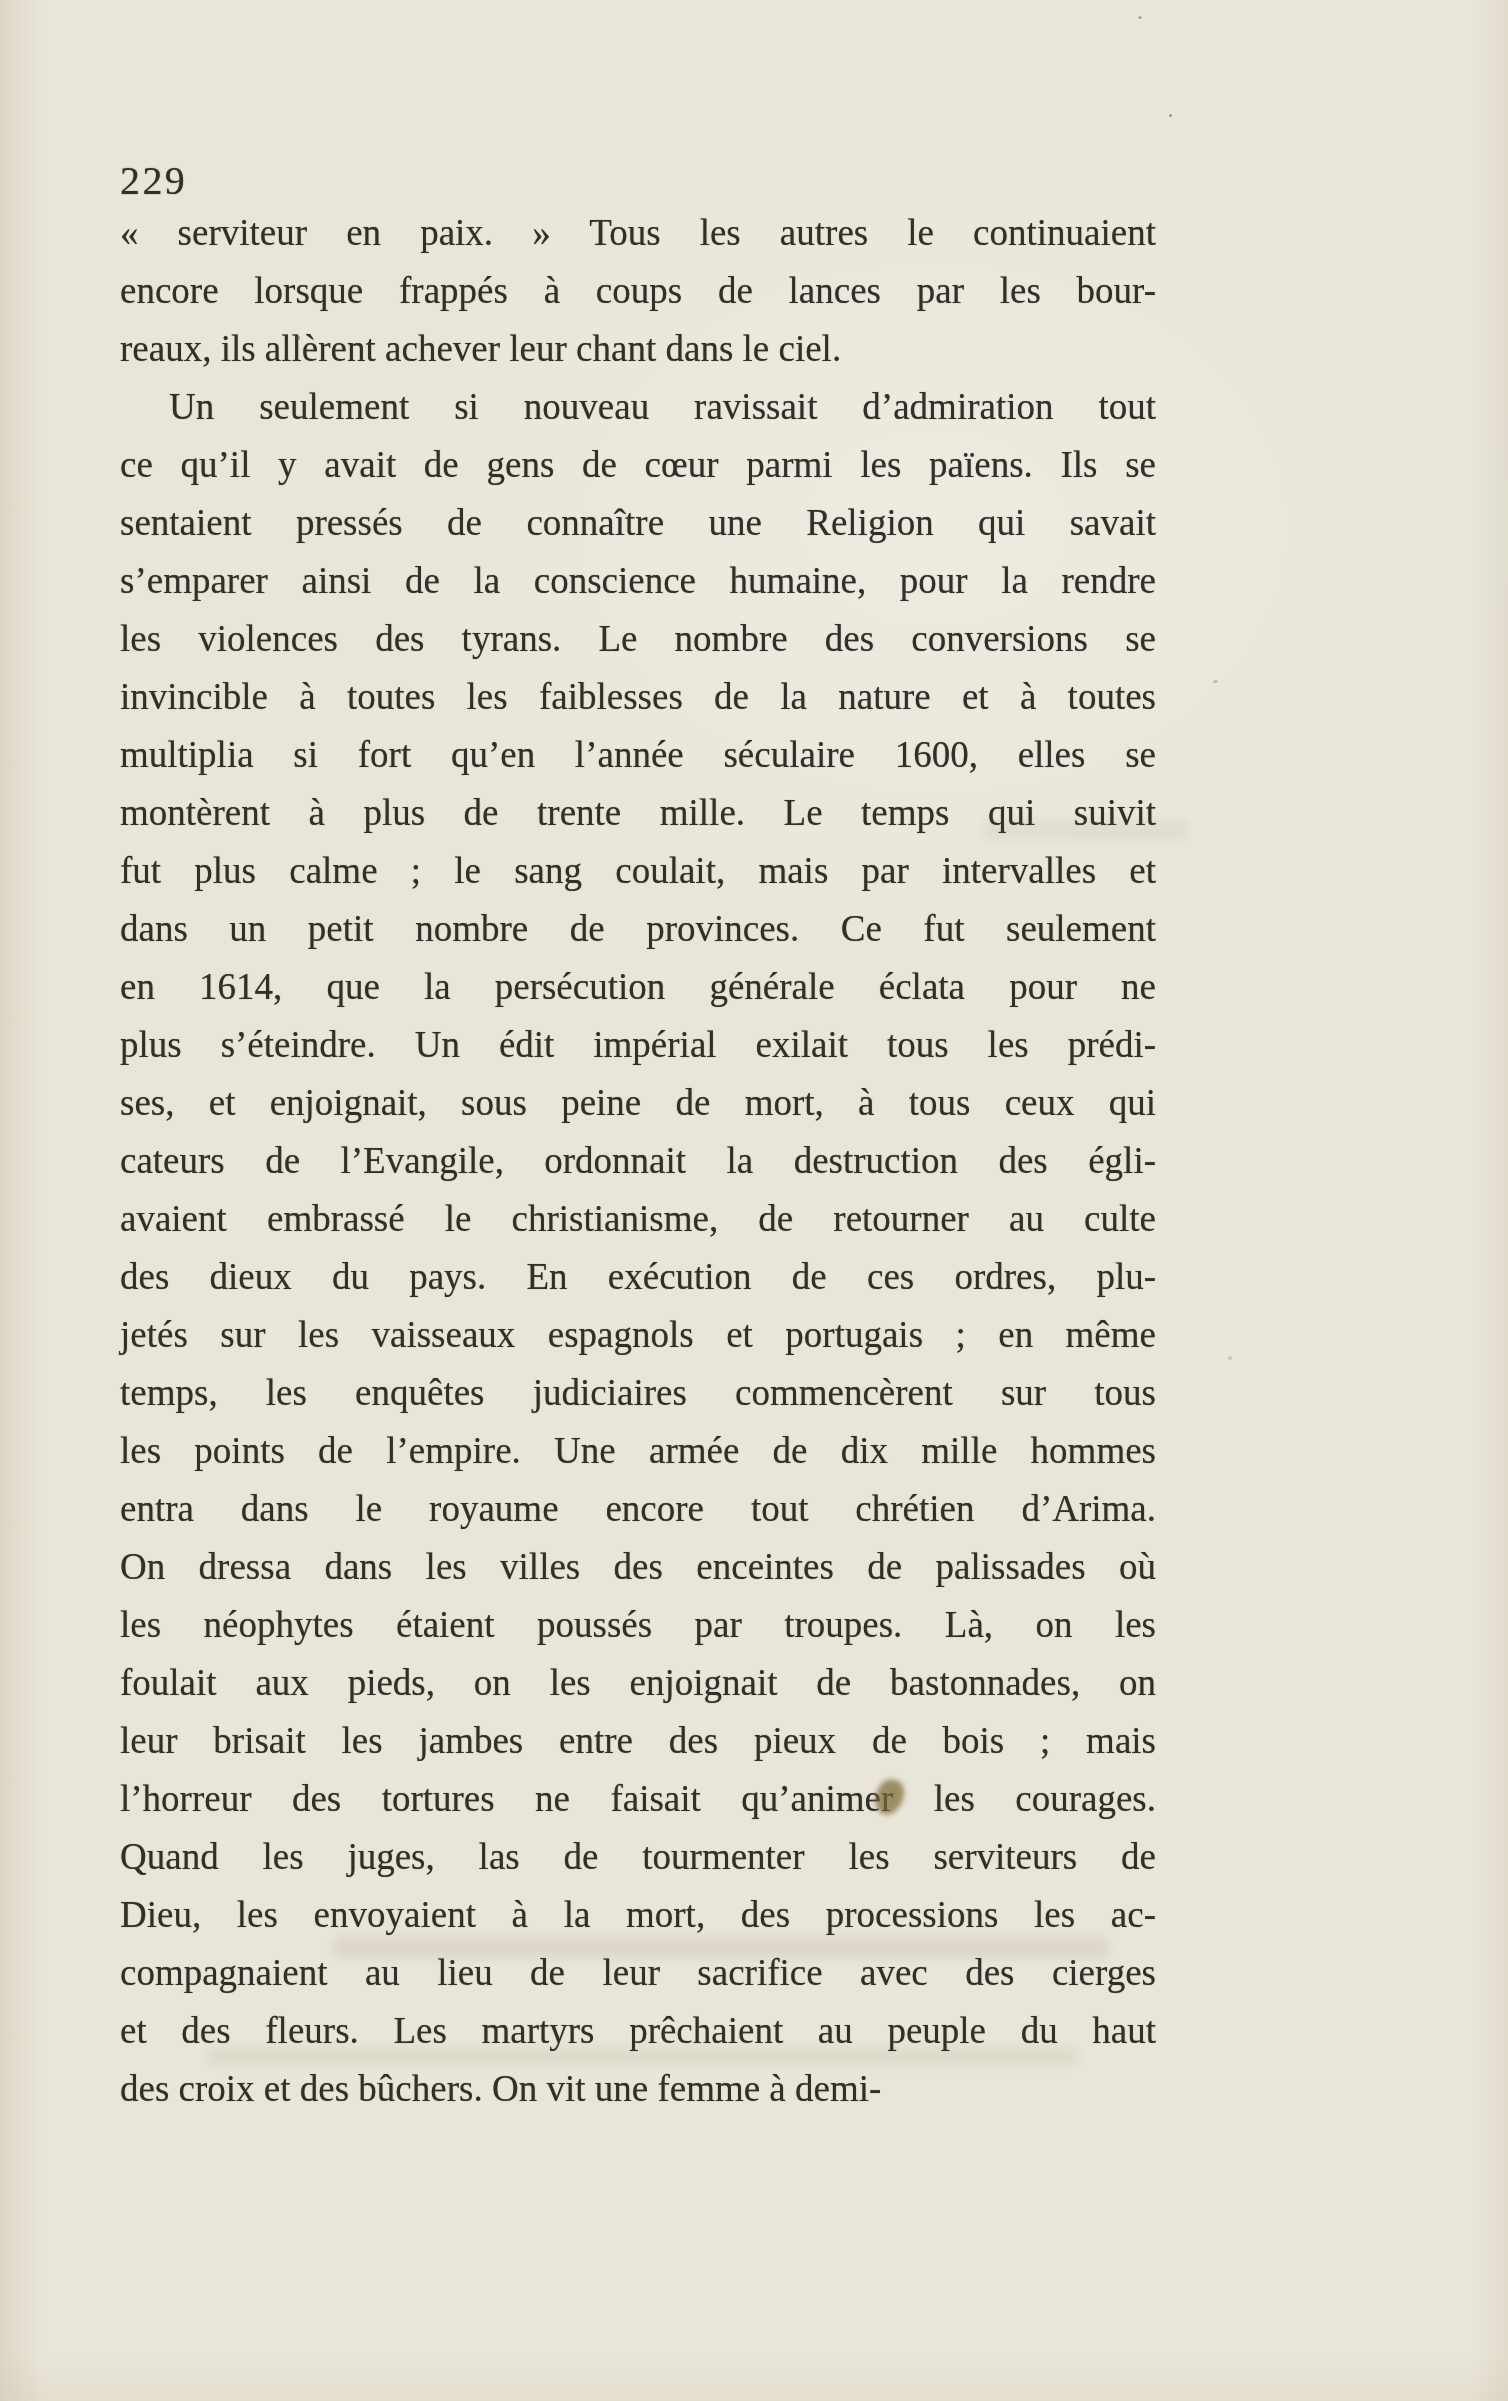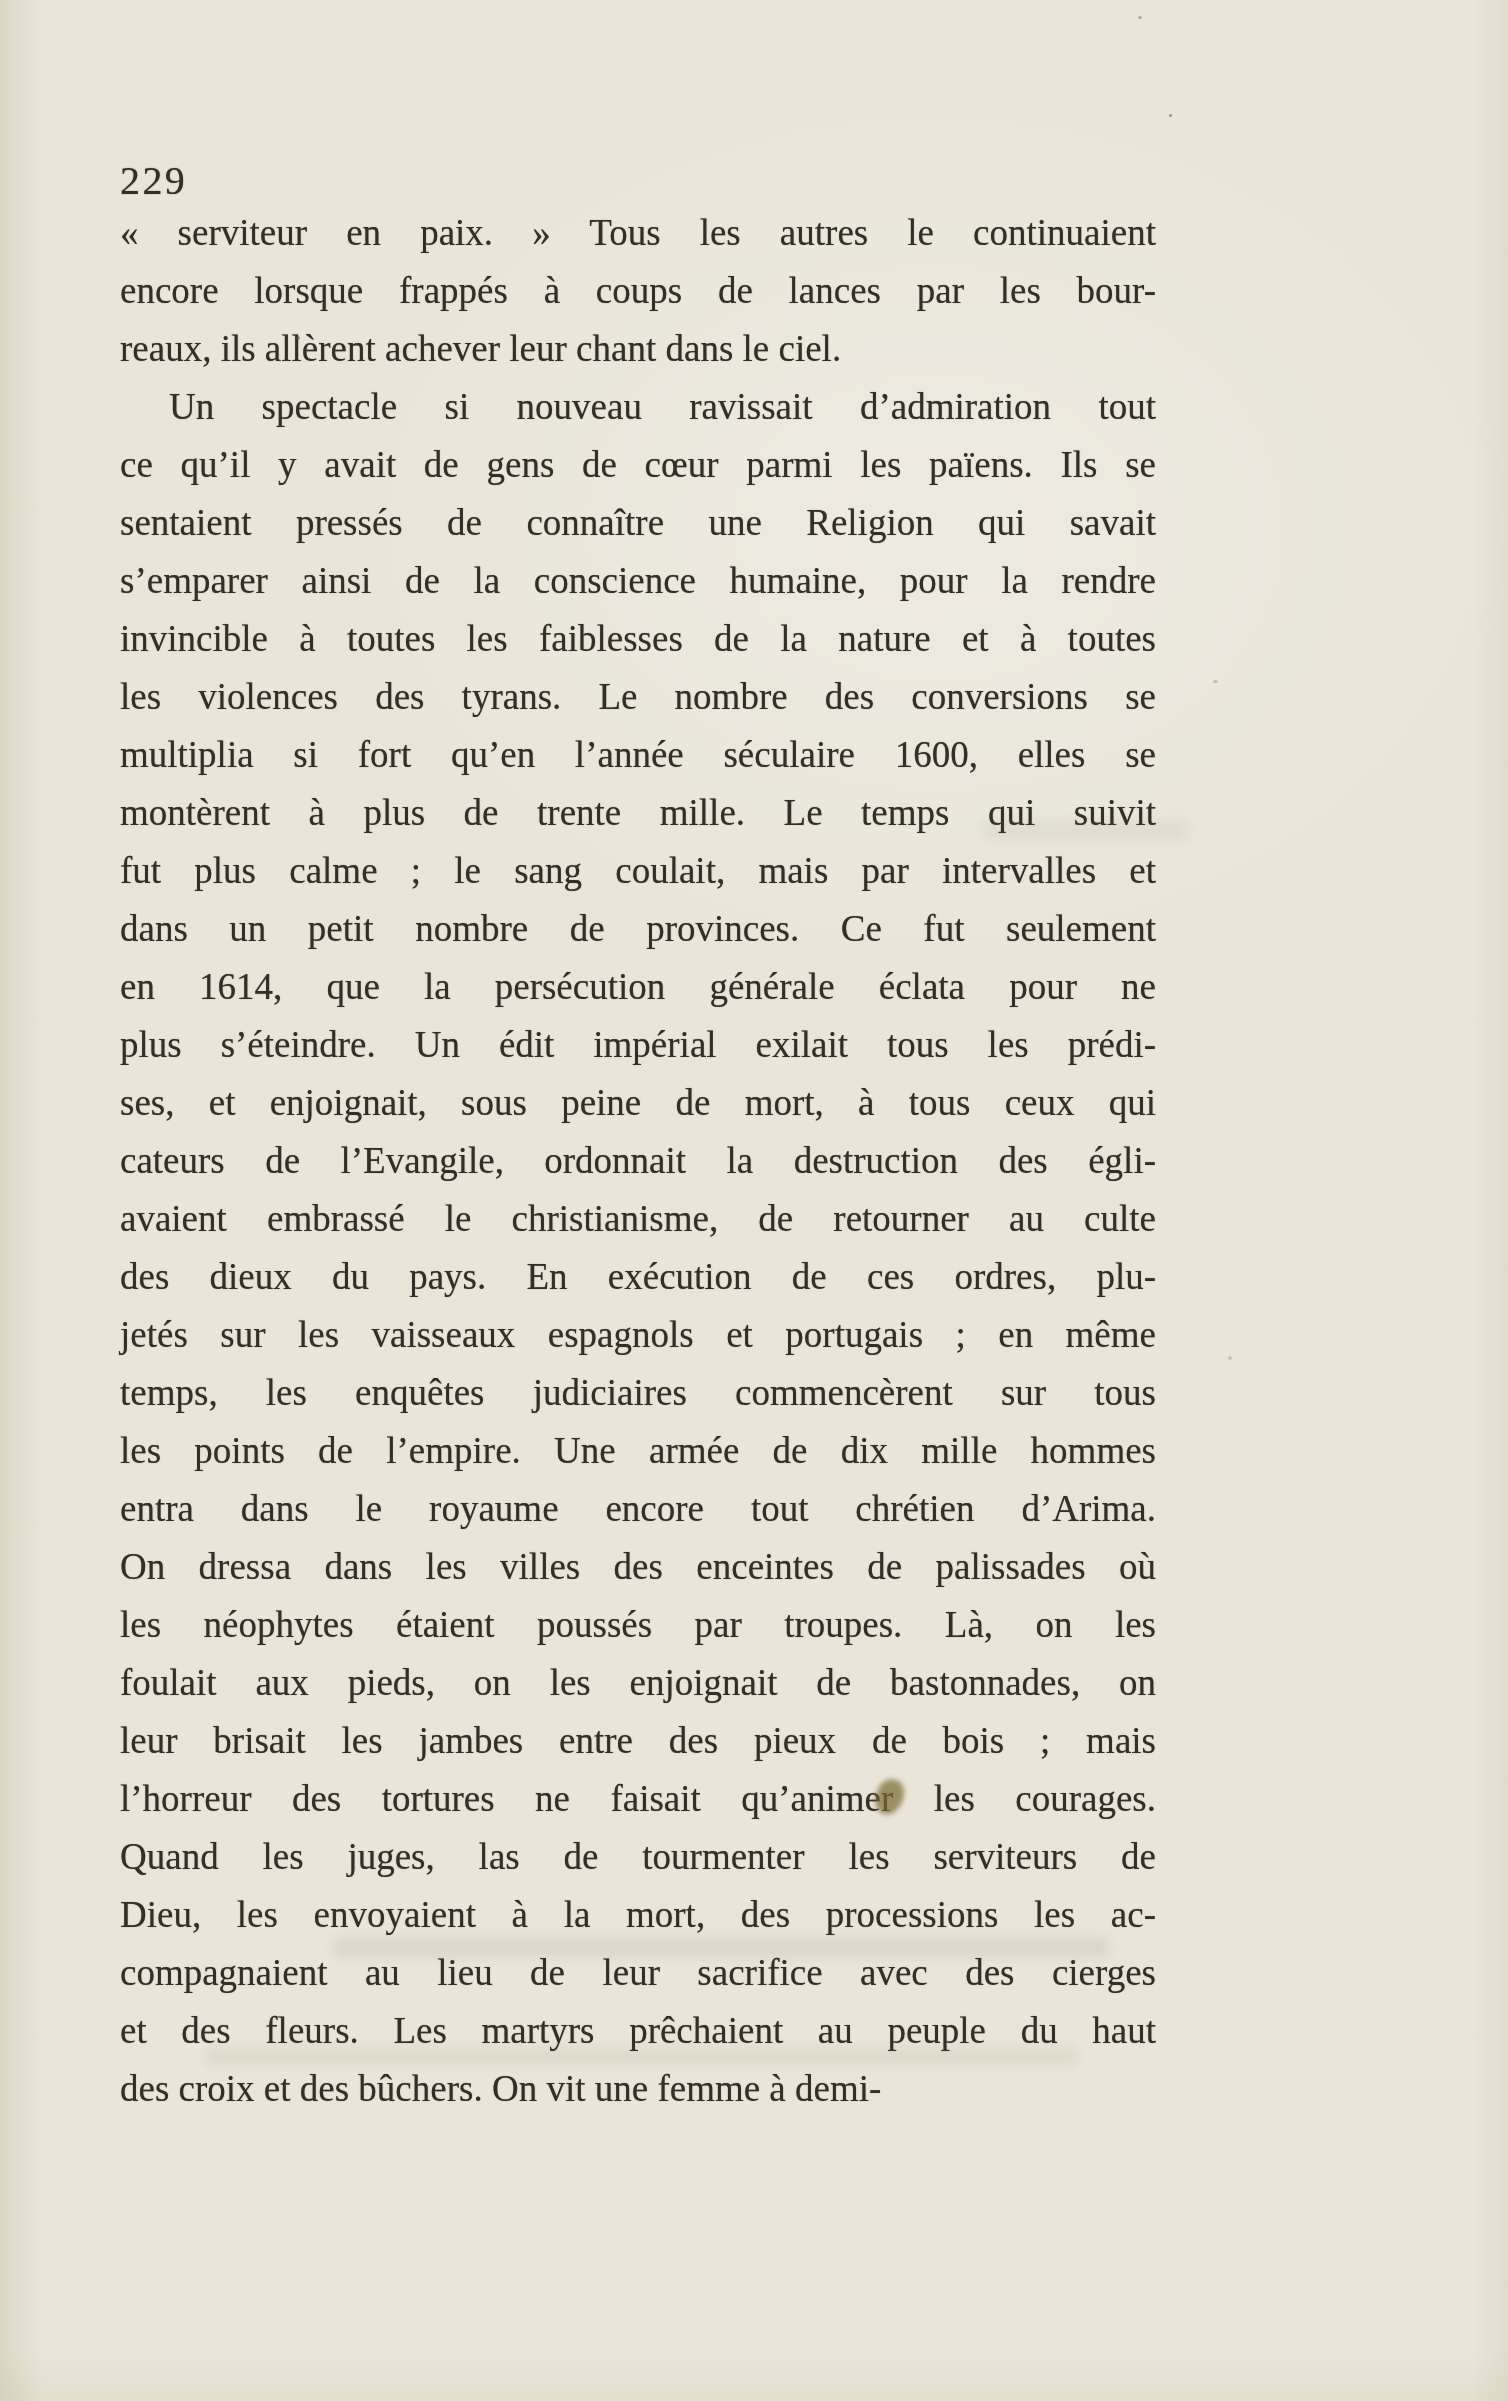--- a/index.html
+++ b/index.html
@@ -87,26 +87,26 @@
 </style>
 </head>
 <body>
 
 <div class="page-number">229</div>
 
 <main class="text-block">
   <div class="line">« serviteur en paix. » Tous les autres le continuaient</div>
   <div class="line">encore lorsque frappés à coups de lances par les bour-</div>
   <div class="line end">reaux, ils allèrent achever leur chant dans le ciel.</div>
-  <div class="line indent">Un spectacle si nouveau ravissait d’admiration tout</div>
+  <div class="line indent">Un seulement si nouveau ravissait d’admiration tout</div>
   <div class="line">ce qu’il y avait de gens de cœur parmi les païens. Ils se</div>
   <div class="line">sentaient pressés de connaître une Religion qui savait</div>
   <div class="line">s’emparer ainsi de la conscience humaine, pour la rendre</div>
+  <div class="line">les violences des tyrans. Le nombre des conversions se</div>
   <div class="line">invincible à toutes les faiblesses de la nature et à toutes</div>
-  <div class="line">les violences des tyrans. Le nombre des conversions se</div>
   <div class="line">multiplia si fort qu’en l’année séculaire 1600, elles se</div>
   <div class="line">montèrent à plus de trente mille. Le temps qui suivit</div>
   <div class="line">fut plus calme ; le sang coulait, mais par intervalles et</div>
   <div class="line">dans un petit nombre de provinces. Ce fut seulement</div>
   <div class="line">en 1614, que la persécution générale éclata pour ne</div>
   <div class="line">plus s’éteindre. Un édit impérial exilait tous les prédi-</div>
   <div class="line">ses, et enjoignait, sous peine de mort, à tous ceux qui</div>
   <div class="line">cateurs de l’Evangile, ordonnait la destruction des égli-</div>
   <div class="line">avaient embrassé le christianisme, de retourner au culte</div>
   <div class="line">des dieux du pays. En exécution de ces ordres, plu-</div>

